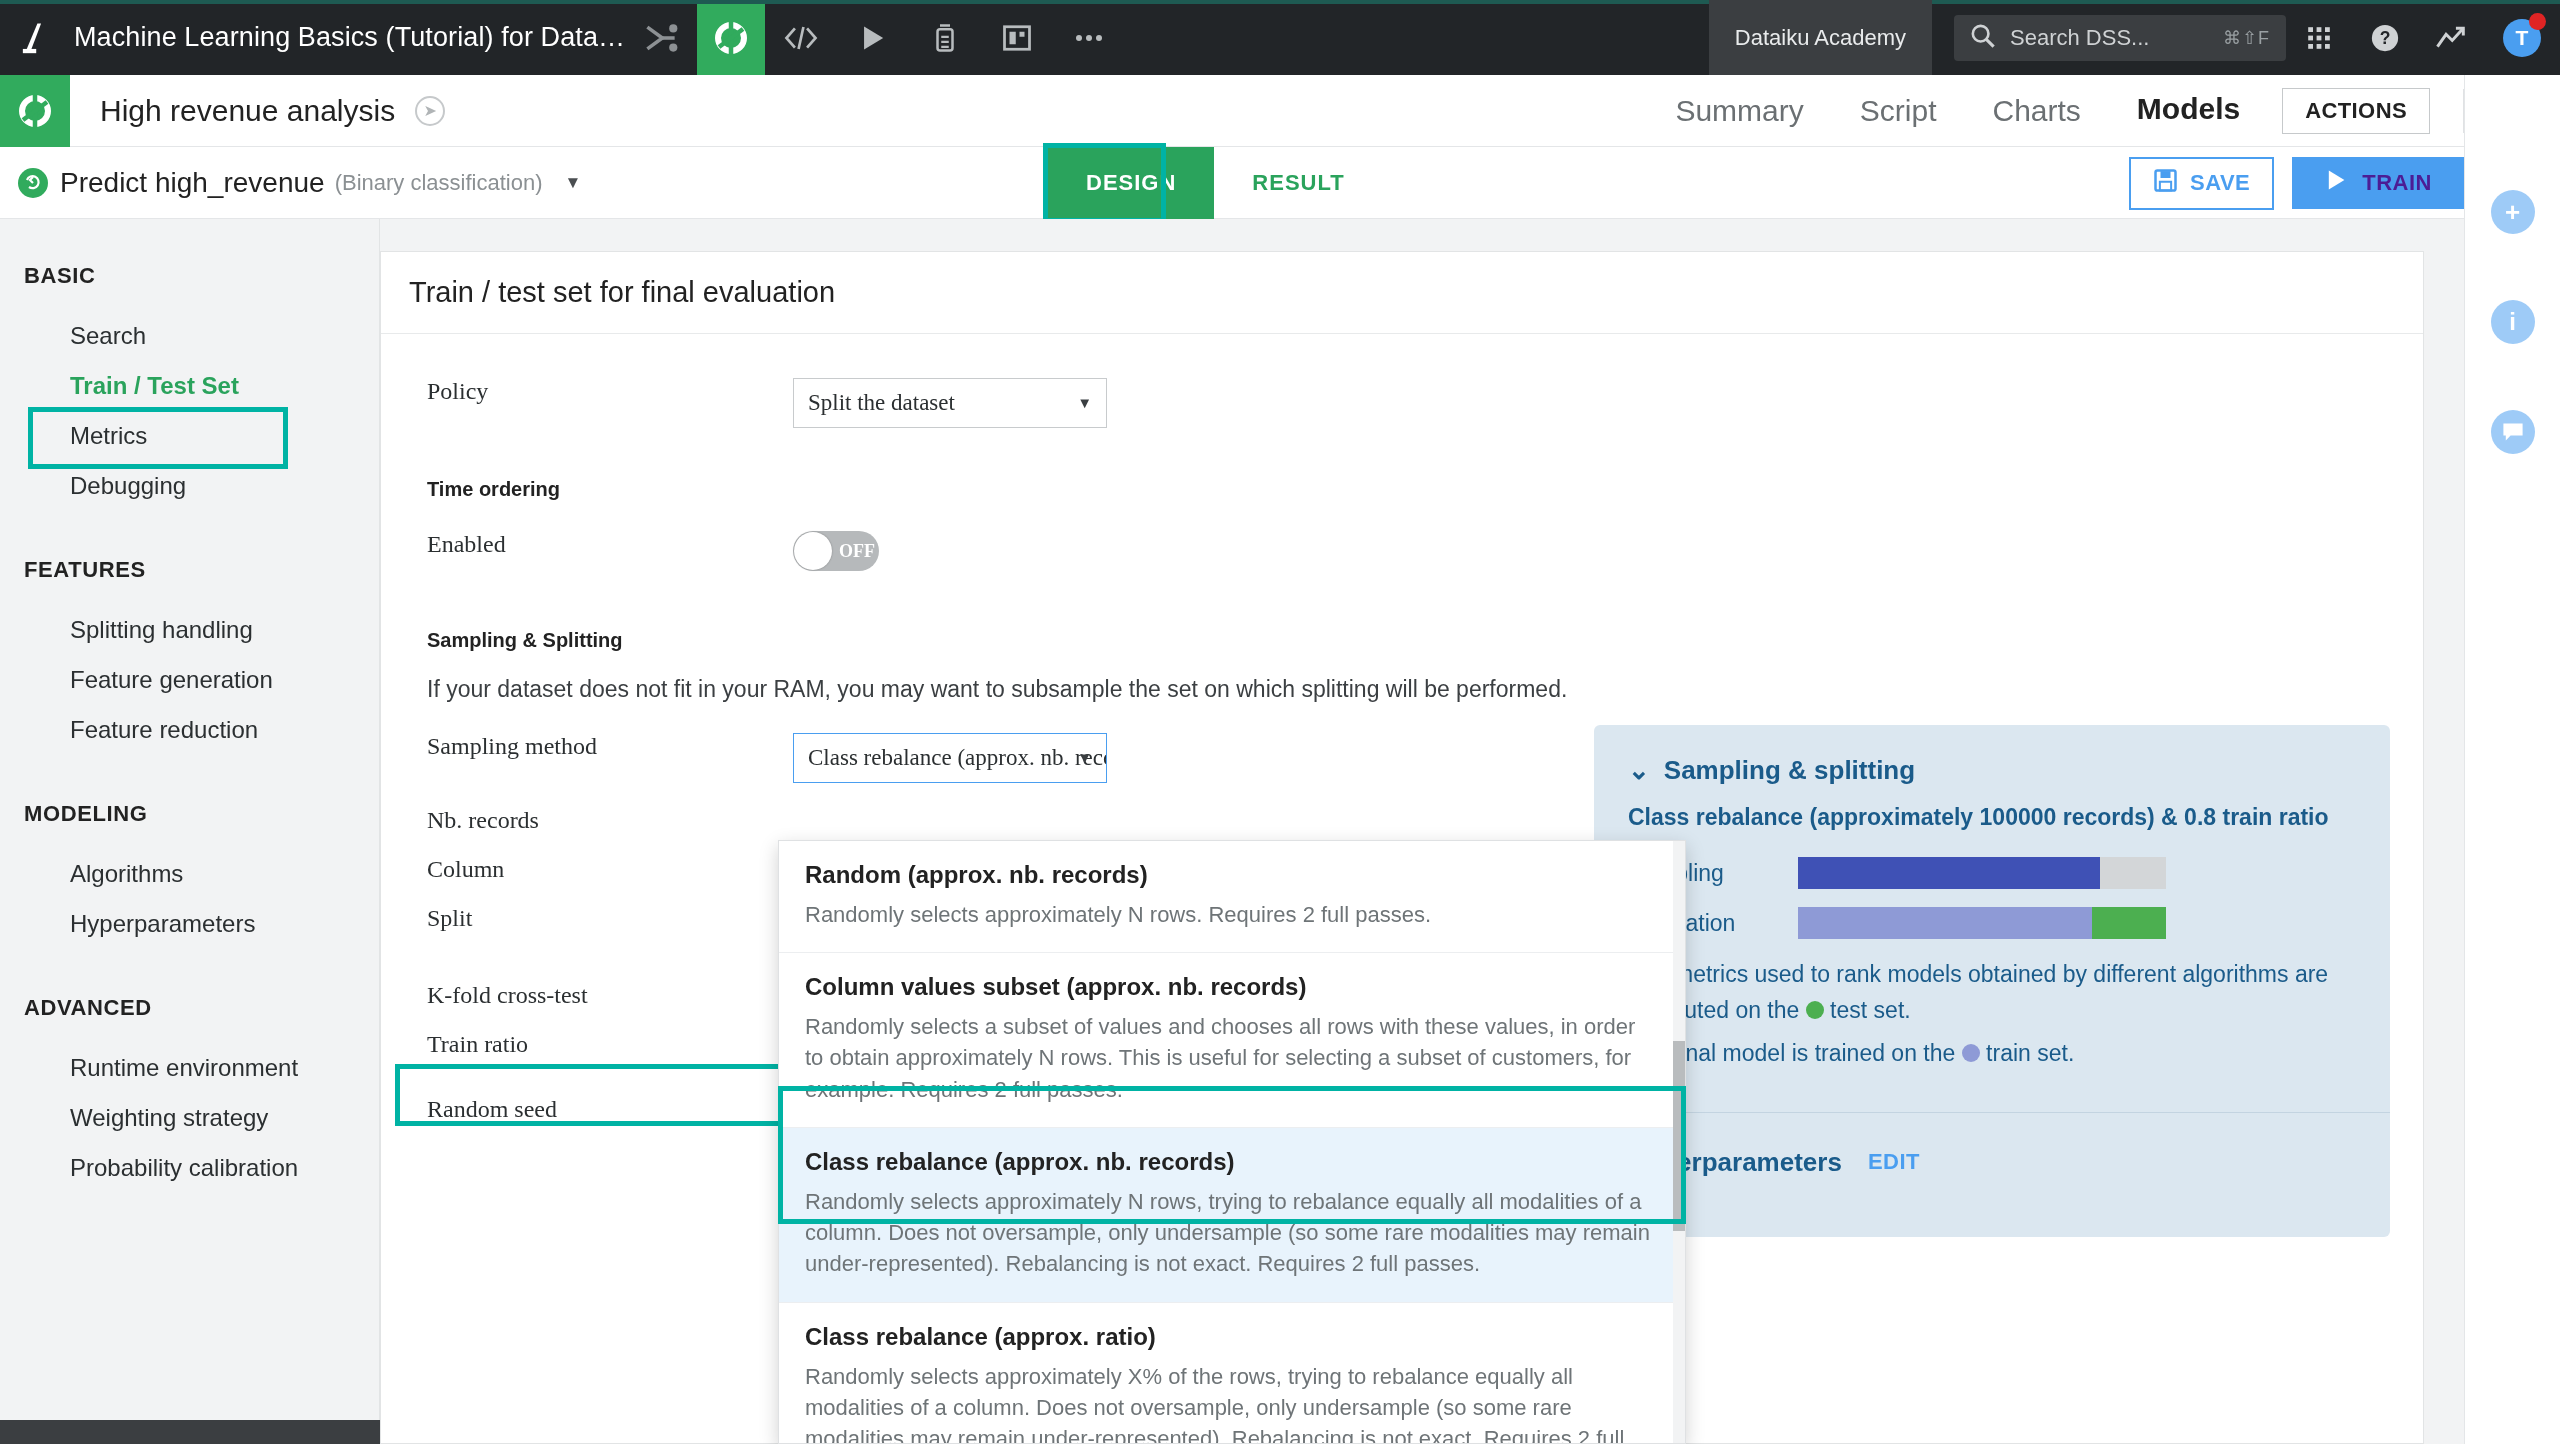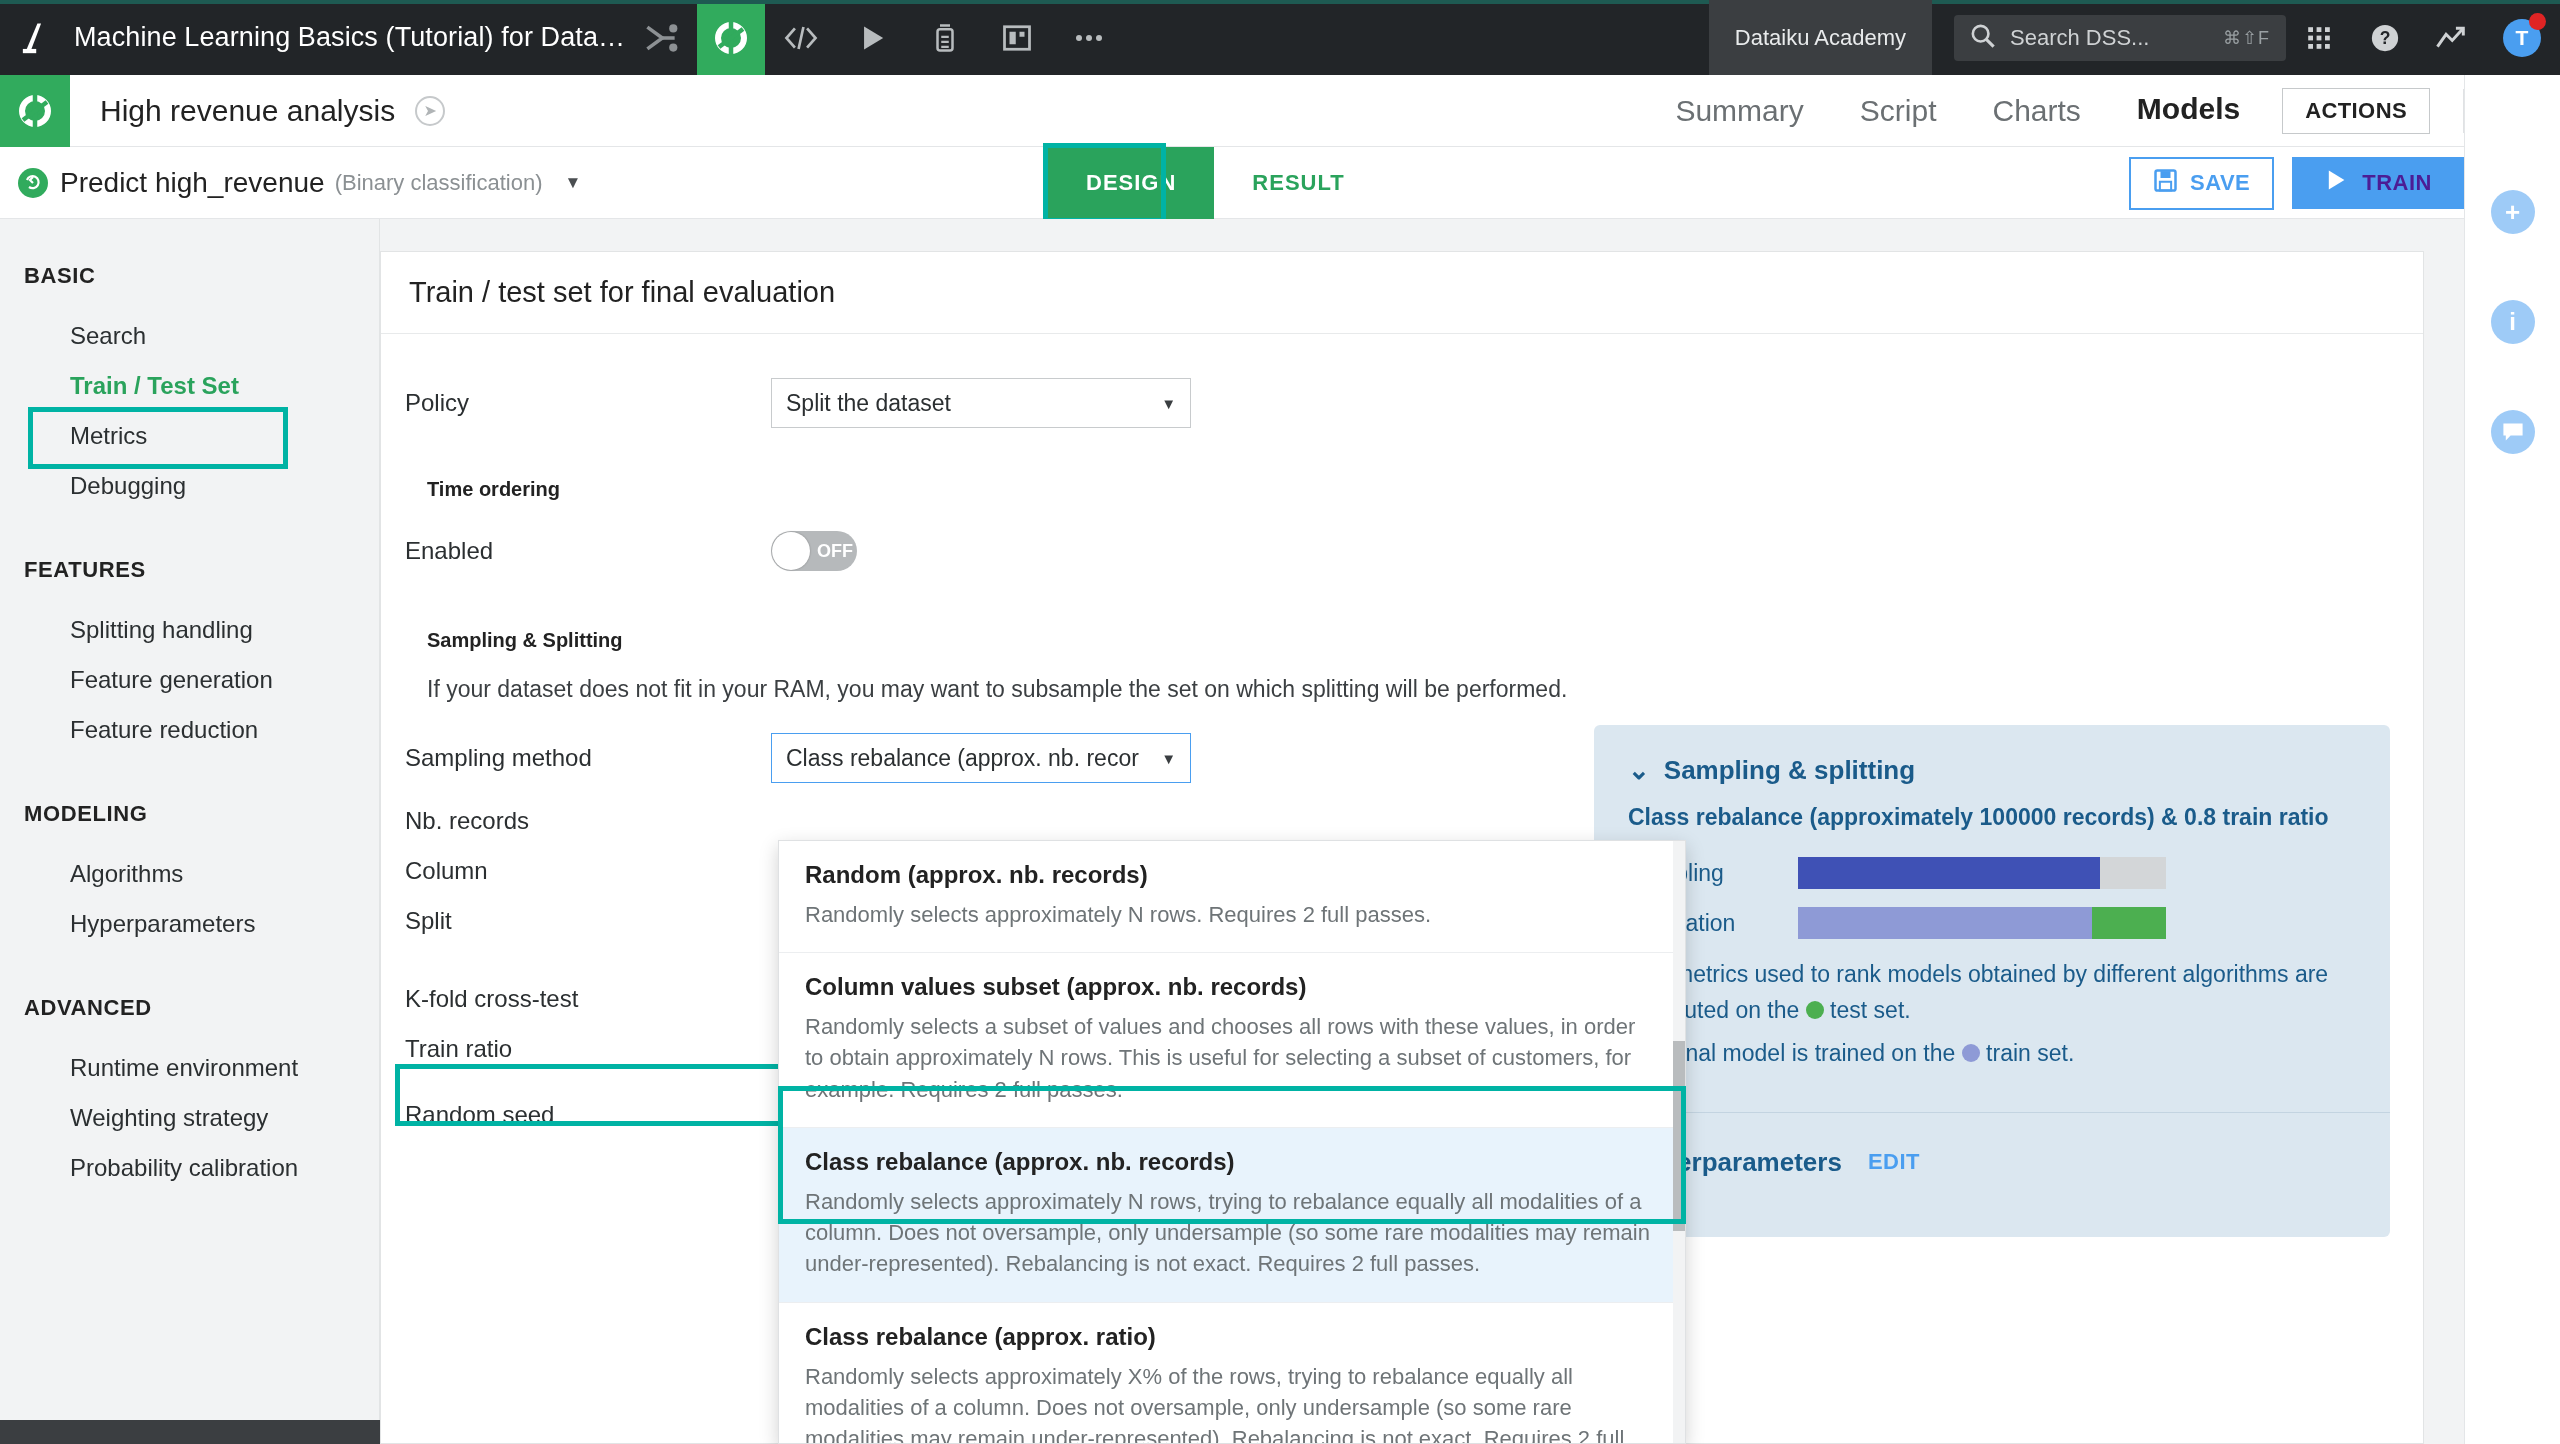--- a/index.html
+++ b/index.html
@@ -147,24 +147,24 @@
   }
   .card {
     margin-left: 0px; width: 2044px; background:#fff; border:1px solid #e2e4e5;
     min-height: 1193px; position:relative;
   }
   .card-header {
     height: 82px; border-bottom:1px solid #e8eaeb; display:flex; align-items:center; padding-left: 28px;
   }
   .card-header h2 { font-size:29px; font-weight:400; color:#222; }
 
-  .row { display:flex; align-items:center; padding: 0 0 0 24px; }
+  .row { display:flex; align-items:flex-start; padding: 0 0 0 46px; font-family: Liberation Serif, serif; }
   .row-label { width: 366px; font-size:24px; color:#2b2f31; }
   .select {
-    width: 420px; height: 50px; border:1px solid #c8cbcd; background:#fff;
+    width: 314px; height: 50px; border:1px solid #c8cbcd; background:#fff;
     display:flex; align-items:center; padding: 0 14px; font-size:23px; color:#2b2f31;
     position:relative; white-space:nowrap; overflow:hidden;
   }
   .select .caret { position:absolute; right:14px; font-size:15px; color:#3a3e41; }
 
   .section-title { font-size:20px; font-weight:700; color:#222; padding-left: 46px; }
   .help-text { font-size:23px; color:#3b3f42; padding-left: 46px; }
 
   .toggle {
     width: 86px; height: 40px; border-radius:20px; background:#b6b9bb;

